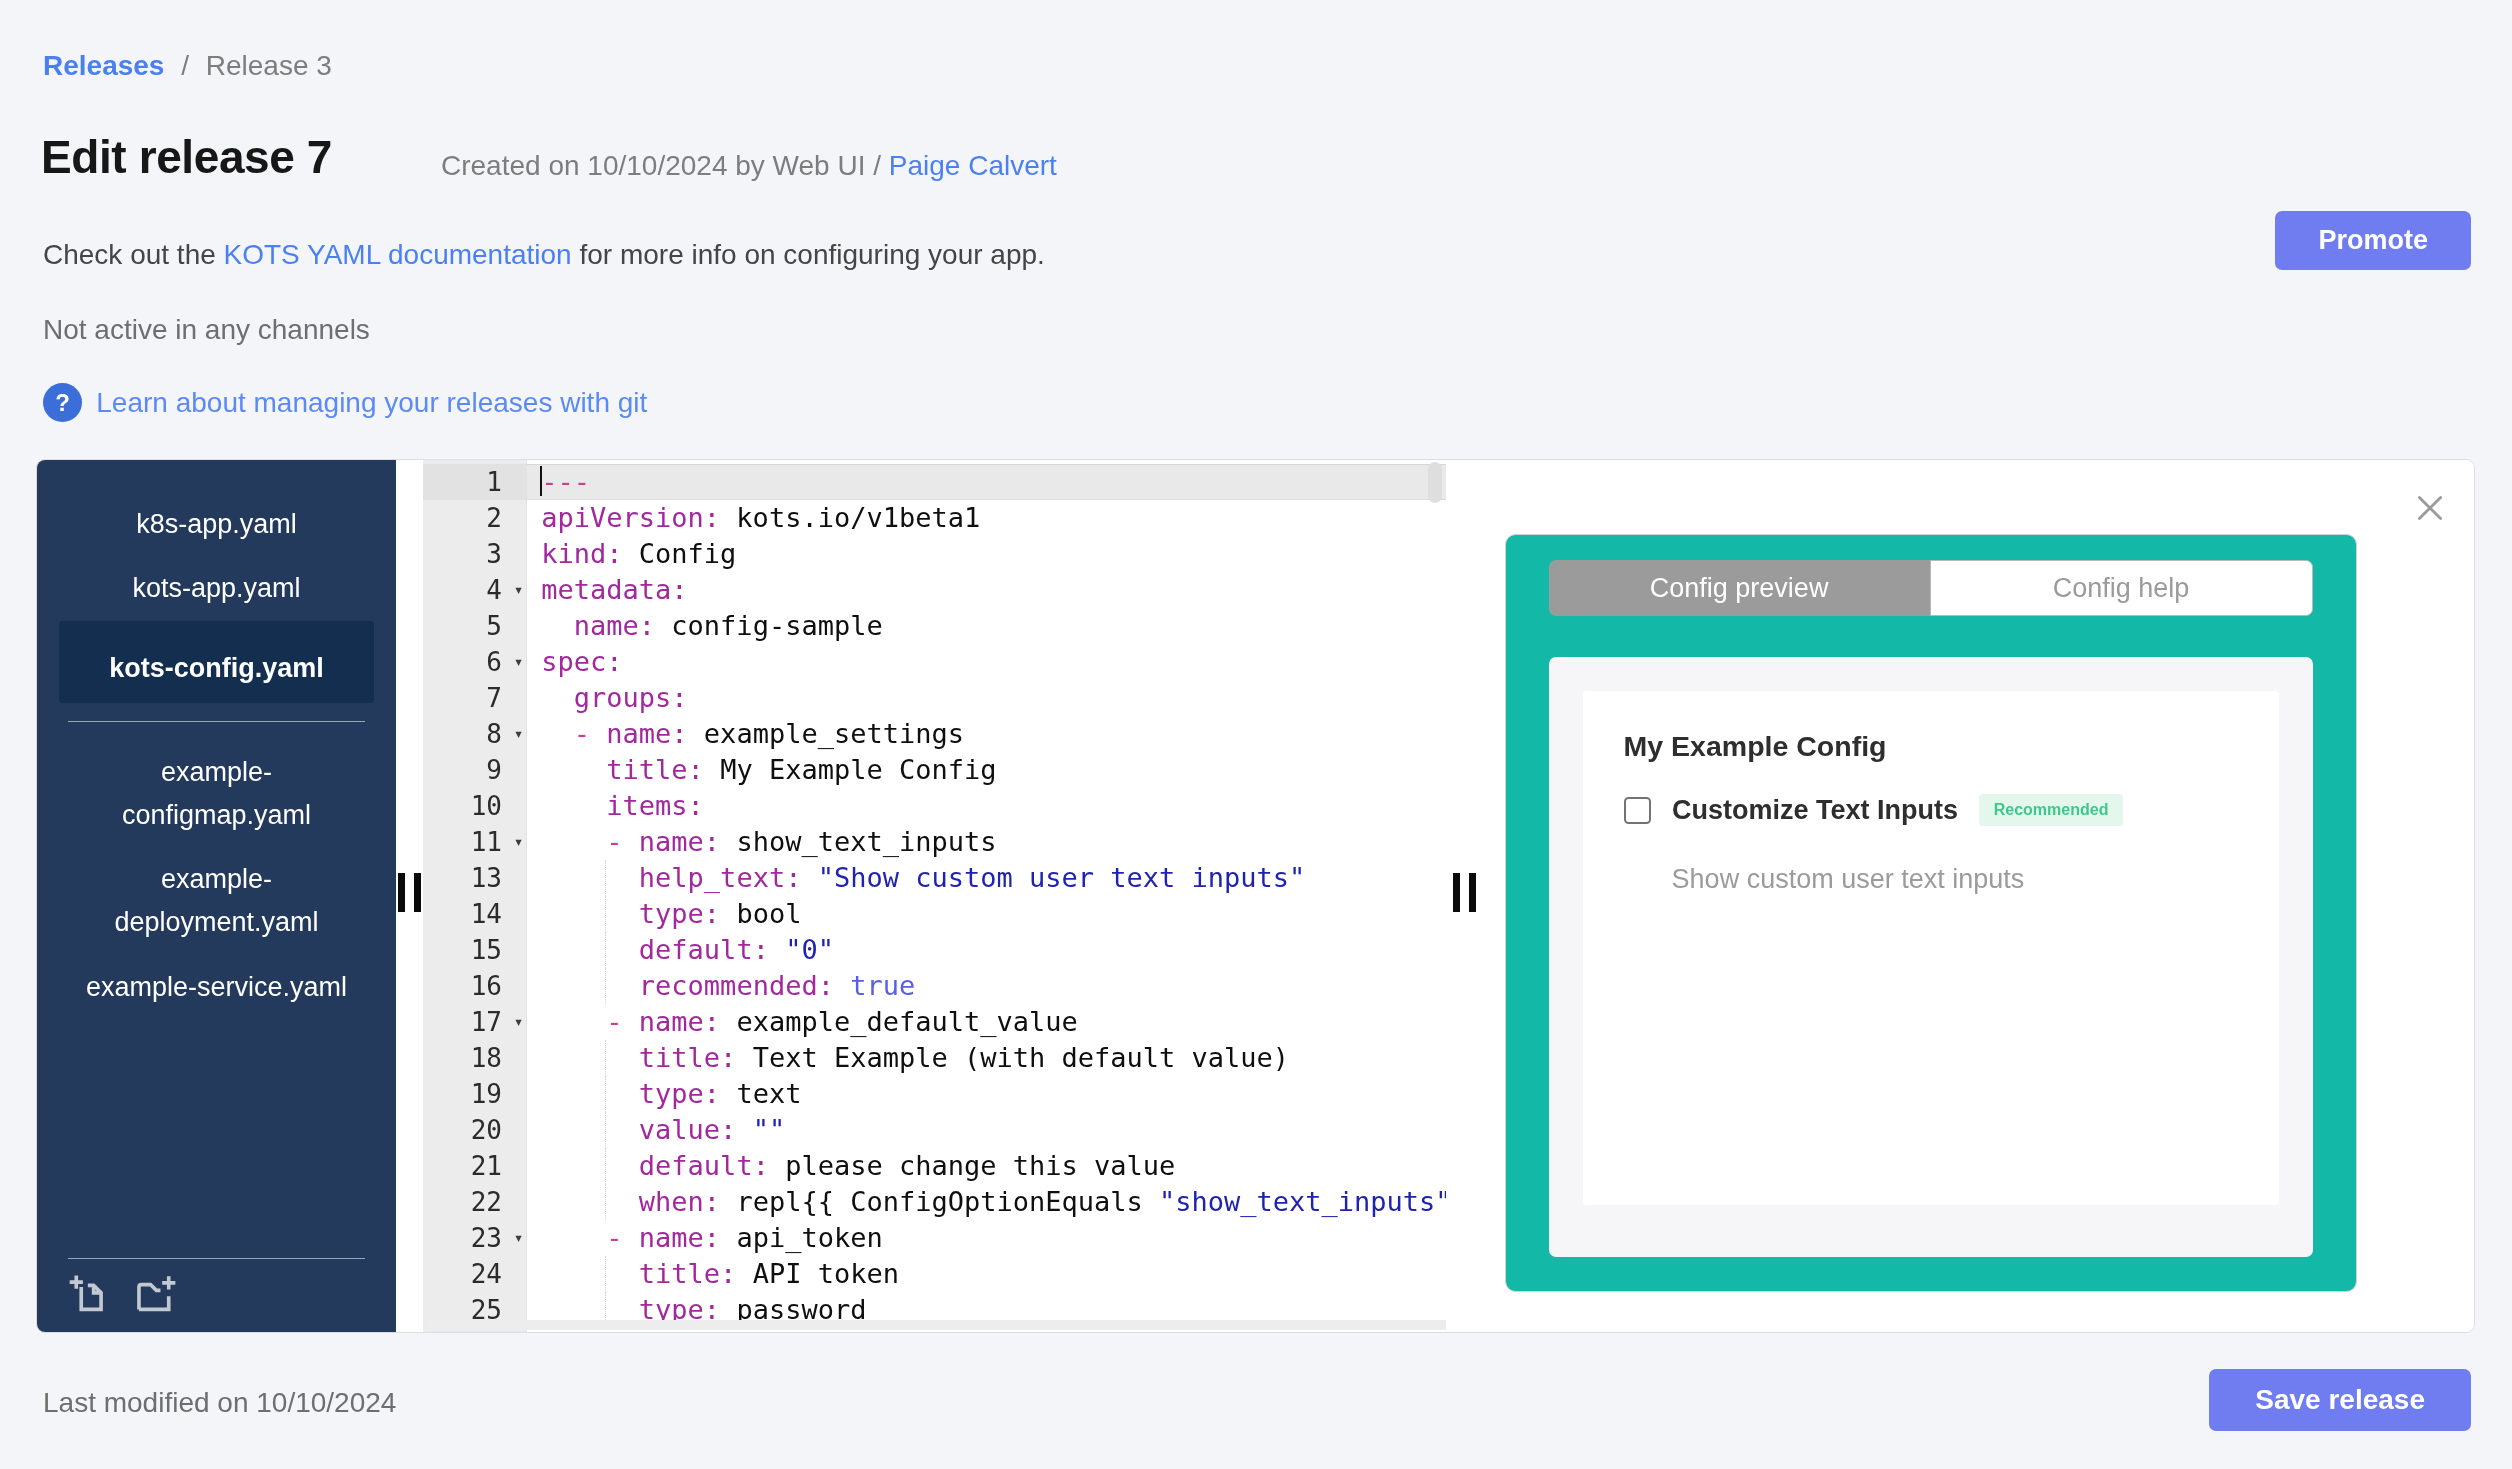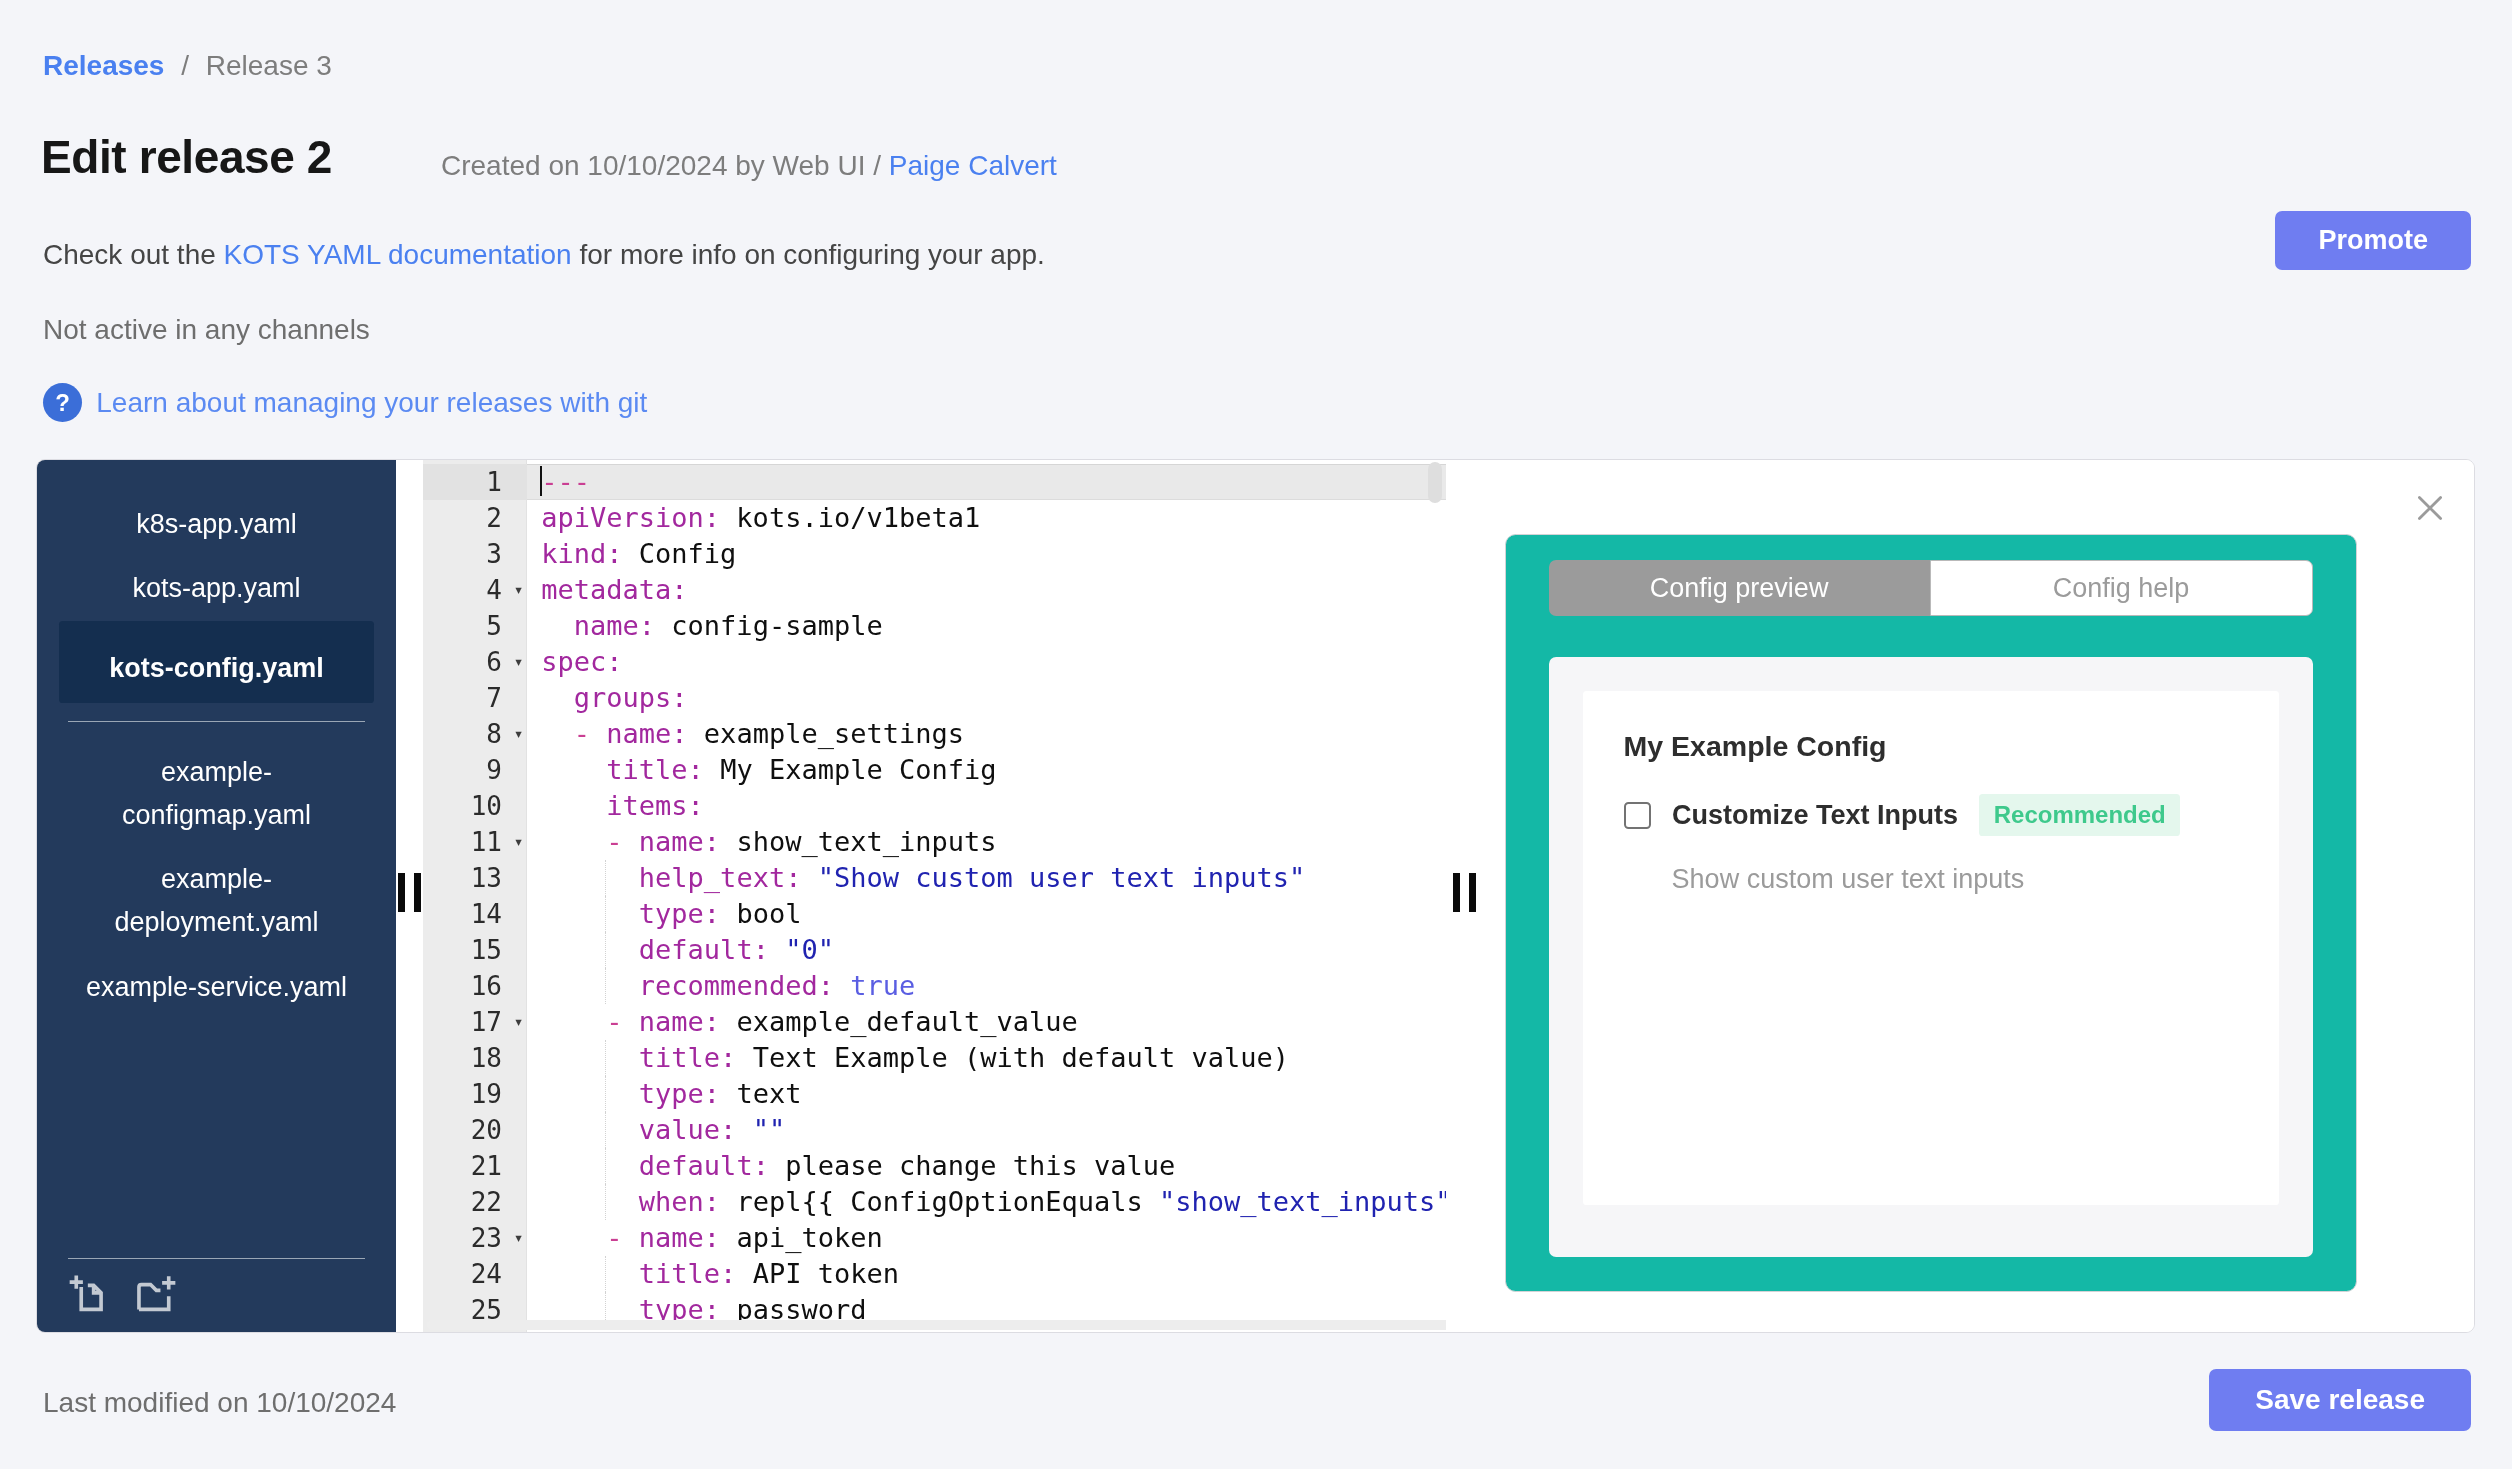--- a/index.html
+++ b/index.html
@@ -82,35 +82,35 @@
   .pv-tabs{position:absolute;left:43px;right:43px;top:25px;height:56px;display:flex;}
   .pv-tab{flex:1;display:flex;align-items:center;justify-content:center;font-size:27px;cursor:pointer;}
   .pv-tab.active{background:var(--tab-gray);color:#fff;border-radius:7.1px 0 0 7.1px;}
   .pv-tab.inactive{background:#fff;color:var(--tab-gray);border:1.8px solid #b9b9b9;border-radius:0 7.1px 7.1px 0;}
   .pv-graybox{position:absolute;left:43px;right:43px;top:122px;height:600px;background:#f6f6f8;border-radius:7.1px;}
   .config-card{position:absolute;left:34px;right:34px;top:34px;height:514px;background:#fff;border-radius:3.6px;}
   .group-title{position:absolute;left:41px;top:39px;font-size:28.5px;font-weight:700;color:#2e2e2e;}
   .item-row{position:absolute;left:41px;top:103px;display:flex;align-items:center;gap:21.4px;}
   .checkbox{width:27px;height:27px;border:2.7px solid #737373;border-radius:4.5px;background:#fff;cursor:pointer;flex:0 0 27px;}
   .item-label{font-size:27px;font-weight:700;color:#2e2e2e;}
-  .badge{font-size:24px;font-weight:600;color:var(--badge-green);background:var(--badge-bg);padding:7.1px 14.3px;border-radius:3.6px;}
+  .badge{font-size:16px;font-weight:600;color:var(--badge-green);background:var(--badge-bg);padding:7.1px 14.3px;border-radius:3.6px;}
   .help-text{position:absolute;left:89px;top:173px;font-size:27px;color:#9b9b9b;}
   
   .last-modified{position:absolute;left:43px;top:1387px;font-size:28px;color:#6e6e6e;}
 </style>
 </head>
 <body>
 
 <div class="breadcrumb">
   <a class="bc-link">Releases</a>
   <span class="bc-sep">/</span>
   <span class="bc-cur">Release 3</span>
 </div>
 
-<h1 class="page-title">Edit release 2</h1>
+<h1 class="page-title">Edit release 7</h1>
 <div class="created-line">
   <span>Created on 10/10/2024 by Web UI / </span><a>Paige Calvert</a>
 </div>
 
 <div class="docs-line">
   <span>Check out the </span><a>KOTS YAML documentation</a><span> for more info on configuring your app.</span>
 </div>
 
 <button class="btn promote-btn">Promote</button>
 

